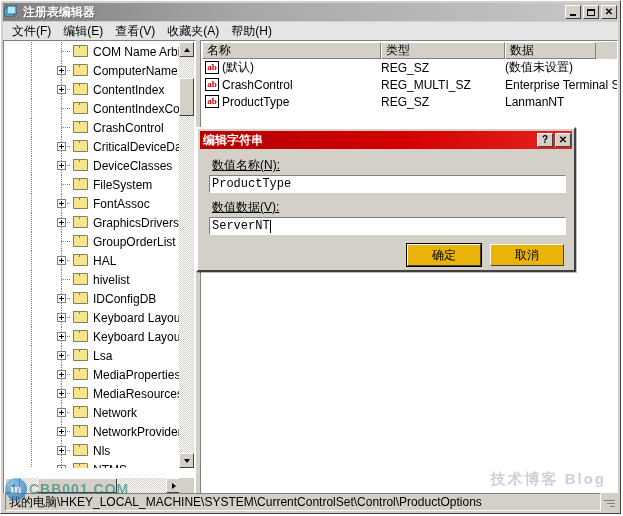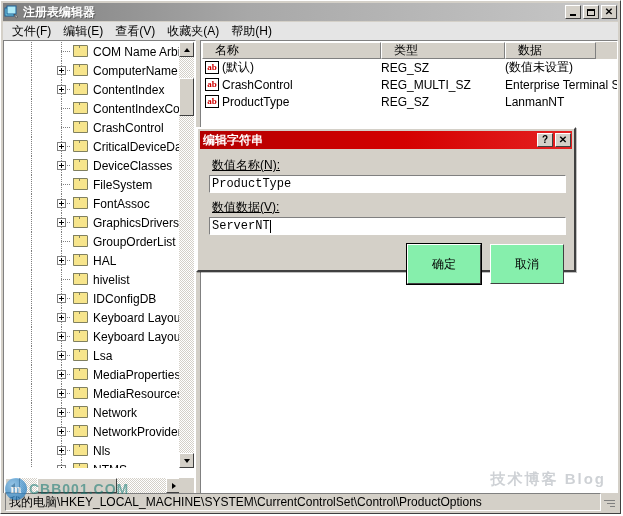--- a/index.html
+++ b/index.html
@@ -308,21 +308,21 @@
   }
   .col-head {
     height: 17px;
     background: #d4d0c8;
     border: 1px solid #ffffff;
     border-right-color: #808080;
     border-bottom-color: #808080;
     box-sizing: border-box;
     display: flex;
     align-items: center;
-    padding-left: 12px;
+    padding-left: 4px;
     font-size: 12px;
     color: #000;
     white-space: nowrap;
   }
   #list-rows {
     position: absolute;
     left: 1px; top: 18px;
     width: 452px;
     background: #ffffff;
   }
@@ -451,22 +451,22 @@
     overflow: hidden;
   }
   .caret {
     display: inline-block;
     width: 1px; height: 13px;
     background: #000;
     margin-left: 0px;
   }
   .dlg-push {
     position: absolute;
-    height: 40px;
-    background: #86efac;
+    height: 22px;
+    background: #eab308;
     border: 1px solid #ffffff;
     border-right-color: #404040;
     border-bottom-color: #404040;
     box-sizing: border-box;
     display: flex; align-items: center; justify-content: center;
     font-size: 12px; color: #000;
   }
   .dlg-push.default { outline: 1px solid #000; outline-offset: 0px; }
 
   

